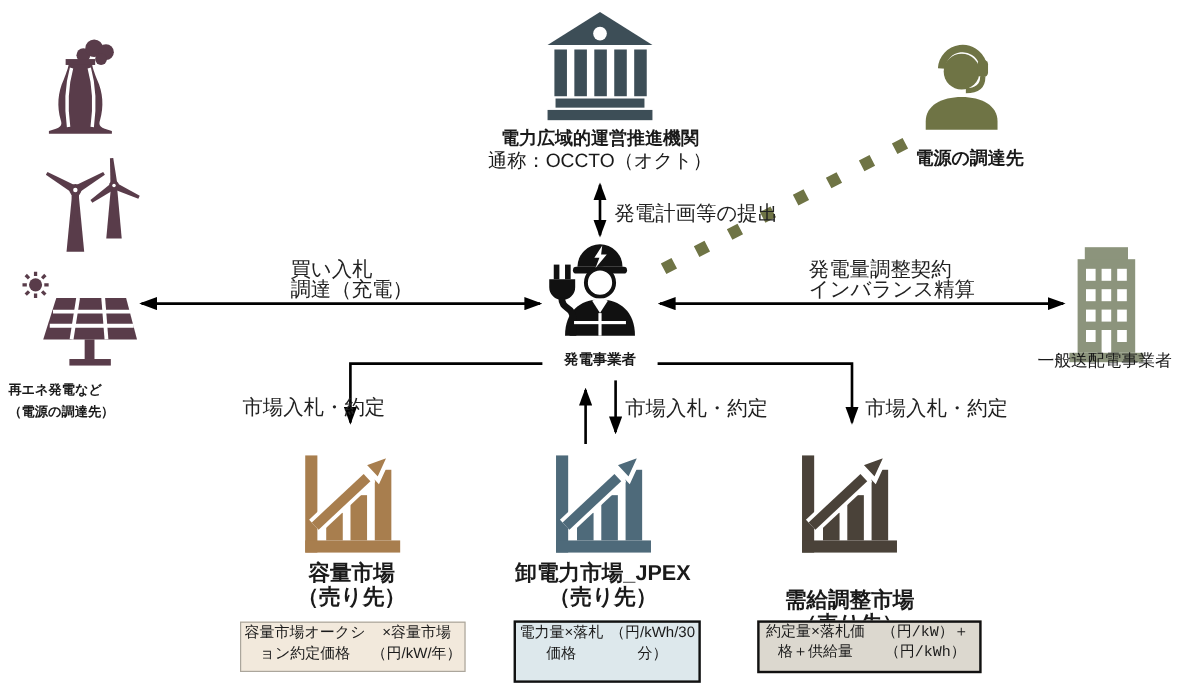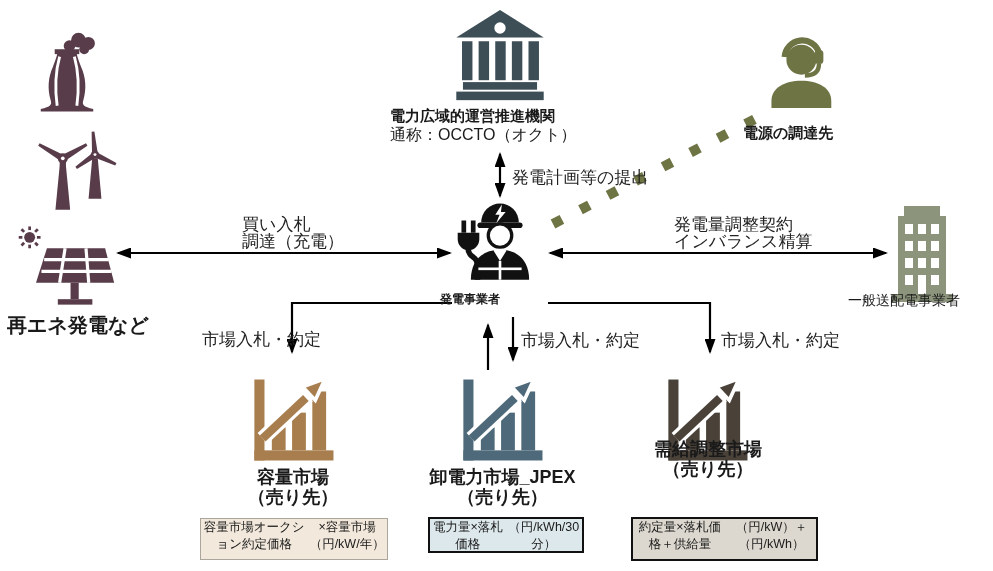--- a/index.html
+++ b/index.html
@@ -1,20 +1,20 @@
 <!DOCTYPE html>
 <html><head>
 <meta charset="utf-8">
 <style>
   html,body{margin:0;padding:0;background:#fff;}
   body{font-family:"Liberation Sans","DejaVu Sans",sans-serif;color:#1a1a1a;}
   .canvas{position:relative;width:993px;height:571px;background:#fff;overflow:hidden;}
   .abs{position:absolute;}
   .lbl{position:absolute;white-space:nowrap;color:#1a1a1a;}
-  .center{text-align:left;}
+  .center{text-align:center;}
   .node-title{font-size:15px;font-weight:bold;line-height:19px;}
   .node-sub{font-size:16px;line-height:18px;}
   .edge-lbl{font-size:17px;line-height:17px;color:#222;}
   .mkt-title{font-size:18px;font-weight:bold;line-height:20px;text-align:center;}
   .info-box{position:absolute;box-sizing:border-box;font-size:12.5px;line-height:17px;
             text-align:center;display:flex;justify-content:center;}
   .box-capacity{background:#f2e9dc;border:1px solid #aba69c;}
   .box-jpex{background:#dde8ec;border:2px solid #111;}
   .box-adjust{background:#dcd8cf;border:2px solid #111;}
   svg{display:block;}
@@ -99,22 +99,23 @@
       <rect x="46" y="84" width="38" height="6"></rect>
     </g>
     <g stroke="#fff" stroke-width="3.5" fill="none">
       <line x1="54" y1="28" x2="48" y2="66"></line>
       <line x1="77" y1="28" x2="80" y2="66"></line>
       <line x1="31" y1="40.5" x2="102" y2="40.5"></line>
       <line x1="28" y1="53.5" x2="105" y2="53.5"></line>
     </g>
   </svg>
 
-  <div class="lbl node-title" style="left:7px;top:316px;font-size:20px;">
+  <div class="lbl node-title" style="left:7px;top:316px;font-size:11px;">
     <div>再エネ発電など</div>
+    <div>（電源の調達先）</div>
   </div>
 
   <svg class="abs" style="left:452px;top:8px;" width="96" height="95" viewBox="0 0 100 100">
     <g fill="#3d4e57">
       <polygon points="50,2 96,31 4,31"></polygon>
       <rect x="10" y="35" width="11" height="41"></rect>
       <rect x="27.5" y="35" width="11" height="41"></rect>
       <rect x="45" y="35" width="11" height="41"></rect>
       <rect x="62.5" y="35" width="11" height="41"></rect>
       <rect x="80" y="35" width="11" height="41"></rect>
@@ -228,39 +229,39 @@
       <rect x="71" y="19" width="15" height="64"></rect>
     </g>
     <line x1="17" y1="70" x2="66" y2="24" stroke="#fff" stroke-width="16"></line>
     <line x1="17" y1="70" x2="64" y2="26" stroke-width="9" stroke="#4e6a7a"></line>
     <polygon points="85,5 60.6,14 74.2,28.6" stroke="#fff" stroke-width="4" fill="#4e6a7a"></polygon>
   </svg>
   <div class="lbl mkt-title" style="left:420px;top:467px;width:165px;">
     <div>卸電力市場_JPEX</div>
     <div>（売り先）</div>
   </div>
-  <div class="info-box box-jpex" style="left:428px;top:517px;width:156px;height:36px;">
+  <div class="info-box box-jpex" style="left:428px;top:517px;width:156px;height:52px;">
     <div>電力量×落札価格</div>
     <div>（円/kWh/30分）</div>
   </div>
 
   <svg class="abs" style="left:661px;top:374px;" width="92" height="92" viewBox="0 0 100 100">
     <g fill="#4a4239">
       <rect x="8" y="6" width="11" height="88"></rect>
       <rect x="8" y="83" width="86" height="11"></rect>
       <rect x="27" y="58" width="15" height="25"></rect>
       <rect x="49" y="42" width="15" height="41"></rect>
       <rect x="71" y="19" width="15" height="64"></rect>
     </g>
     <line x1="17" y1="70" x2="66" y2="24" stroke="#fff" stroke-width="16"></line>
     <line x1="17" y1="70" x2="64" y2="26" stroke-width="9" stroke="#4a4239"></line>
     <polygon points="85,5 60.6,14 74.2,28.6" stroke="#fff" stroke-width="4" fill="#4a4239"></polygon>
   </svg>
-  <div class="lbl mkt-title" style="left:637px;top:439px;width:142px;">
+  <div class="lbl mkt-title" style="left:637px;top:490px;width:142px;">
     <div>需給調整市場</div>
     <div>（売り先）</div>
   </div>
-  <div class="info-box box-adjust" style="left:631px;top:517px;width:187px;height:44px;">
+  <div class="info-box box-adjust" style="left:631px;top:517px;width:187px;height:44px;font-family:Liberation Mono, monospace;">
     <div>約定量×落札価格＋供給量</div>
     <div>（円/kW）＋（円/kWh）</div>
   </div>
 
 </div>
 
 </body></html>

